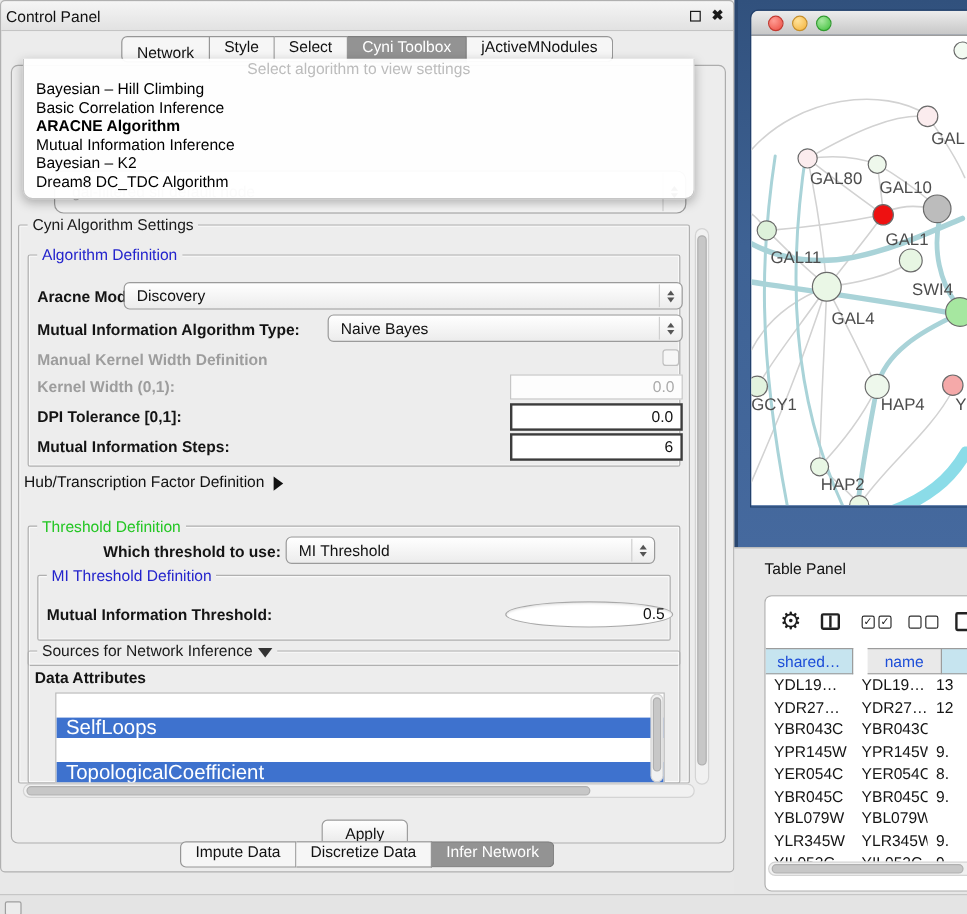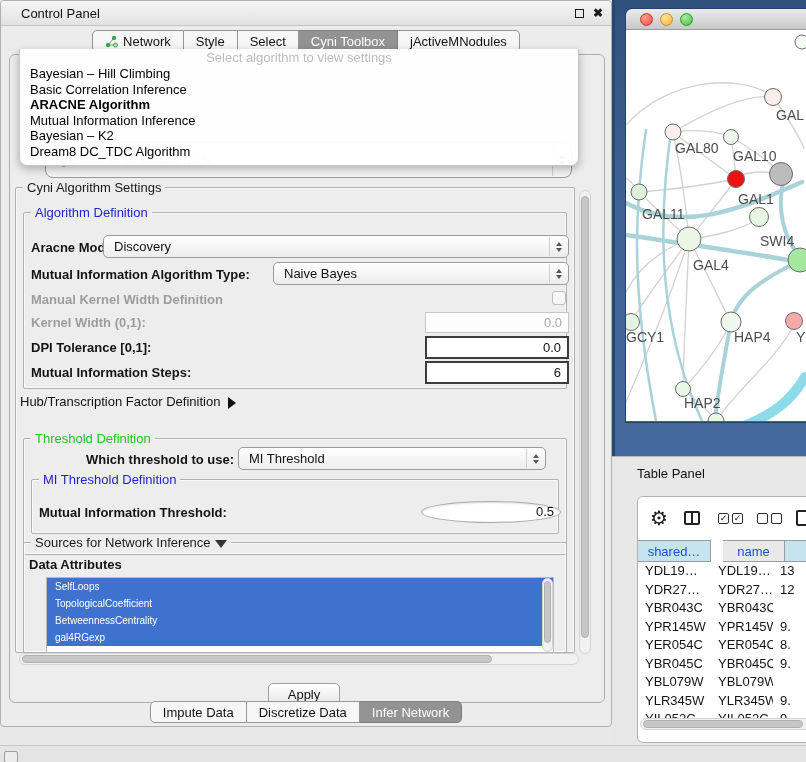--- a/index.html
+++ b/index.html
@@ -5,30 +5,30 @@
   * { margin:0; padding:0; box-sizing:border-box; }
   html,body { width:806px; height:762px; }
   body { font-family:"Liberation Sans", sans-serif; font-size:13px; color:#1a1a1a; }
   #page { position:relative; width:806px; height:762px; background:#e8e8e8; overflow:hidden; }
 
   
   #cp { position:absolute; left:0; top:7; width:612px; height:727px; background:#ececec;
         border:1px solid #b0b0b0; border-radius:4px; }
   #cp-titlebar { position:absolute; left:0; top:0; right:0; height:25px;
         background:linear-gradient(#f5f5f5,#e2e2e2); border-bottom:1px solid #c4c4c4;
-        border-radius:4px 4px 0 0; display:flex; align-items:center; padding:0 20px; }
+        border-radius:4px 4px 0 0; display:flex; align-items:center; padding:0 4px; }
   #cp-title { font-size:13px; color:#111; }
   .win-btns { position:absolute; right:8px; top:6px; display:flex; gap:9px; align-items:center; }
   .float-box { width:9px; height:9px; border:1.5px solid #1a1a1a; background:transparent; }
   .close-x { font-size:12px; font-weight:bold; color:#1a1a1a; line-height:12px; }
 
   .tabrow { position:absolute; display:flex; }
   .tab { background:#f6f6f6; border:1px solid #969696; border-left:none; height:22px;
          display:flex; align-items:center; gap:5px; padding:0 12px; font-size:13px; color:#111;
-         cursor:default; }
+         cursor:default;flex-direction:column; }
   .tab:first-child { border-left:1px solid #969696; border-radius:5px 0 0 5px; }
   .tab:last-child { border-radius:0 5px 5px 0; }
   .tab.sel { background:#939393; color:#fff; border-color:#7e7e7e; }
 
   #content-panel { position:absolute; left:8px; top:53px; width:596px; height:649px;
         border:1px solid #adadad; border-radius:6px; background:#ededed; }
 
   
   #ghost-combo { position:absolute; left:44px; top:141px; width:527px; height:36px;
         background:#f4f4f4; border:1px solid #9a9a9a; border-radius:8px; z-index:5;
@@ -74,21 +74,21 @@
   
   .sb-track-v { position:absolute; width:12px; background:#f1f1f1; border:1px solid #d4d4d4; border-radius:6px; }
   .sb-thumb-v { position:absolute; left:1px; width:8px; background:#c7c7c7; border:1px solid #b0b0b0; border-radius:5px; }
   .sb-track-h { position:absolute; height:12px; background:#f1f1f1; border:1px solid #d4d4d4; border-radius:6px; }
   .sb-thumb-h { position:absolute; top:1px; height:8px; background:#c7c7c7; border:1px solid #b0b0b0; border-radius:5px; }
 
   
   #attr-list { position:absolute; left:45px; top:576px; width:508px; height:76px;
                background:#fff; border:1px solid #b9b9b9; overflow:hidden; }
   .attr-item { height:17px; line-height:17px; background:#3e72ce; color:#fff;
-               padding-left:8px; font-size:10px; }
+               padding-left:8px; font-size:17px;margin-top:20px; }
 
   .btn { position:absolute; height:23px; background:linear-gradient(#fefefe,#e7e7e7);
          border:1px solid #9e9e9e; border-radius:5px; font-size:13px; color:#111;
          display:flex; align-items:center; justify-content:center; }
 
   .arrow-right { display:inline-block; width:0; height:0; border-top:6px solid transparent;
                  border-bottom:6px solid transparent; border-left:8px solid #111;
                  vertical-align:middle; margin-left:8px; }
   .arrow-down  { display:inline-block; width:0; height:0; border-left:6px solid transparent;
                  border-right:6px solid transparent; border-top:8px solid #333;

